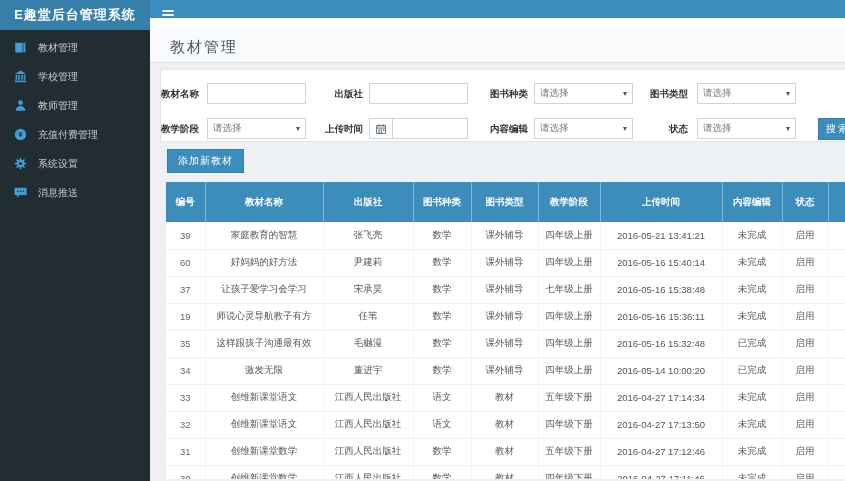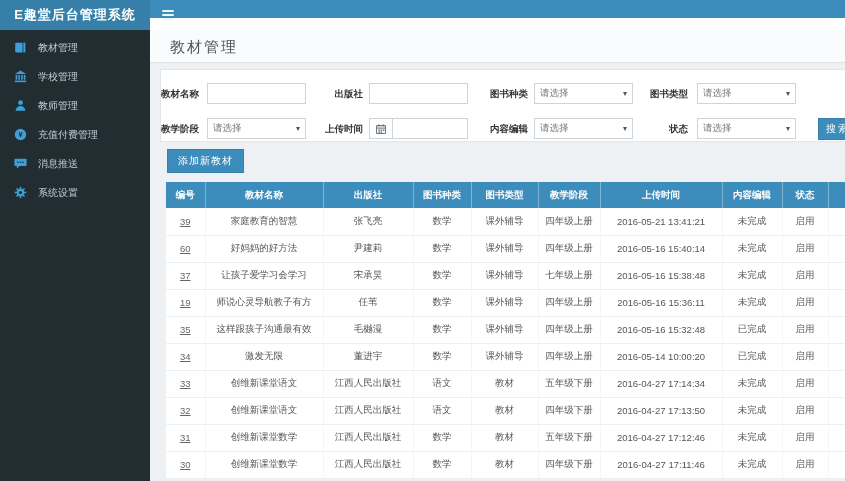--- a/index.html
+++ b/index.html
@@ -52,26 +52,26 @@
   
   .add-btn { position:absolute; left:17px; top:119px; width:77px; height:24px; background:#3c8dbc;
     border:1px solid #367fa9; color:#fff; font-size:10px; letter-spacing:1px; cursor:pointer; }
 
   
   .table-wrap { position:absolute; left:16px; top:152px; width:679px; height:297px;
     overflow:hidden; background:#fff; }
   table { border-collapse:collapse; table-layout:fixed; width:732px; }
   col.c0{width:39px} col.c1{width:118px} col.c2{width:90px} col.c3{width:58px} col.c4{width:67px}
   col.c5{width:62px} col.c6{width:122px} col.c7{width:60px} col.c8{width:46px} col.c9{width:70px}
-  thead th { background:#3c8dbc; color:#fff; font-size:9.5px; font-weight:bold; height:26px;
+  thead th { background:#3c8dbc; color:#fff; font-size:9.5px; font-weight:bold; height:40px;
     text-align:center; border-right:1px solid rgba(255,255,255,0.35); }
   thead th:last-child { border-right:none; }
   tbody td { height:27px; font-size:9.5px; color:#555; text-align:center;
     border-bottom:1px solid #edf0f2; border-right:1px solid #f3f5f6; background:#fff; }
-  tbody td:first-child { color:#666;text-decoration:underline; }
+  tbody td:first-child { color:#666; }
   .action-cell { position:relative; }
 </style>
 </head>
 <body>
 
 <div id="app">
 
   <div class="topbar">
     <div class="logo">E趣堂后台管理系统</div>
     <div class="hamburger">
@@ -125,42 +125,42 @@
           <svg viewBox="0 0 16 16">
               <circle cx="8" cy="8" r="7" fill="#3c9fd8"></circle>
               <text x="8" y="11.2" font-size="9" font-weight="bold" fill="#222d32" text-anchor="middle">¥</text>
             </svg>
         </span>
         <span>充值付费管理</span>
       </div>
       <div class="menu-item">
         <span class="micon">
           <svg viewBox="0 0 16 16">
-              <path fill="#3c9fd8" d="M1.5 2h13a1 1 0 0 1 1 1v7a1 1 0 0 1-1 1H7l-3.5 3v-3h-2a1 1 0 0 1-1-1V3a1 1 0 0 1 1-1z"></path>
-              <circle cx="4.8" cy="6.5" r="1" fill="#222d32"></circle>
-              <circle cx="8" cy="6.5" r="1" fill="#222d32"></circle>
-              <circle cx="11.2" cy="6.5" r="1" fill="#222d32"></circle>
-            </svg>
-        </span>
-        <span>消息推送</span>
-      </div>
-      <div class="menu-item">
-        <span class="micon">
-          <svg viewBox="0 0 16 16">
               <g fill="#3c9fd8">
                 <rect x="7" y="1" width="2" height="14"></rect>
                 <rect x="7" y="1" width="2" height="14" transform="rotate(45 8 8)"></rect>
                 <rect x="7" y="1" width="2" height="14" transform="rotate(90 8 8)"></rect>
                 <rect x="7" y="1" width="2" height="14" transform="rotate(135 8 8)"></rect>
                 <circle cx="8" cy="8" r="4.5"></circle>
                 <circle cx="8" cy="8" r="2" fill="#222d32"></circle>
               </g>
             </svg>
         </span>
         <span>系统设置</span>
+      </div>
+      <div class="menu-item">
+        <span class="micon">
+          <svg viewBox="0 0 16 16">
+              <path fill="#3c9fd8" d="M1.5 2h13a1 1 0 0 1 1 1v7a1 1 0 0 1-1 1H7l-3.5 3v-3h-2a1 1 0 0 1-1-1V3a1 1 0 0 1 1-1z"></path>
+              <circle cx="4.8" cy="6.5" r="1" fill="#222d32"></circle>
+              <circle cx="8" cy="6.5" r="1" fill="#222d32"></circle>
+              <circle cx="11.2" cy="6.5" r="1" fill="#222d32"></circle>
+            </svg>
+        </span>
+        <span>消息推送</span>
       </div>
     </div>
   </div>
 
   <div class="main">
     <div class="content-header">
       <div class="page-title">教材管理</div>
     </div>
 
     <div class="filter-panel">

